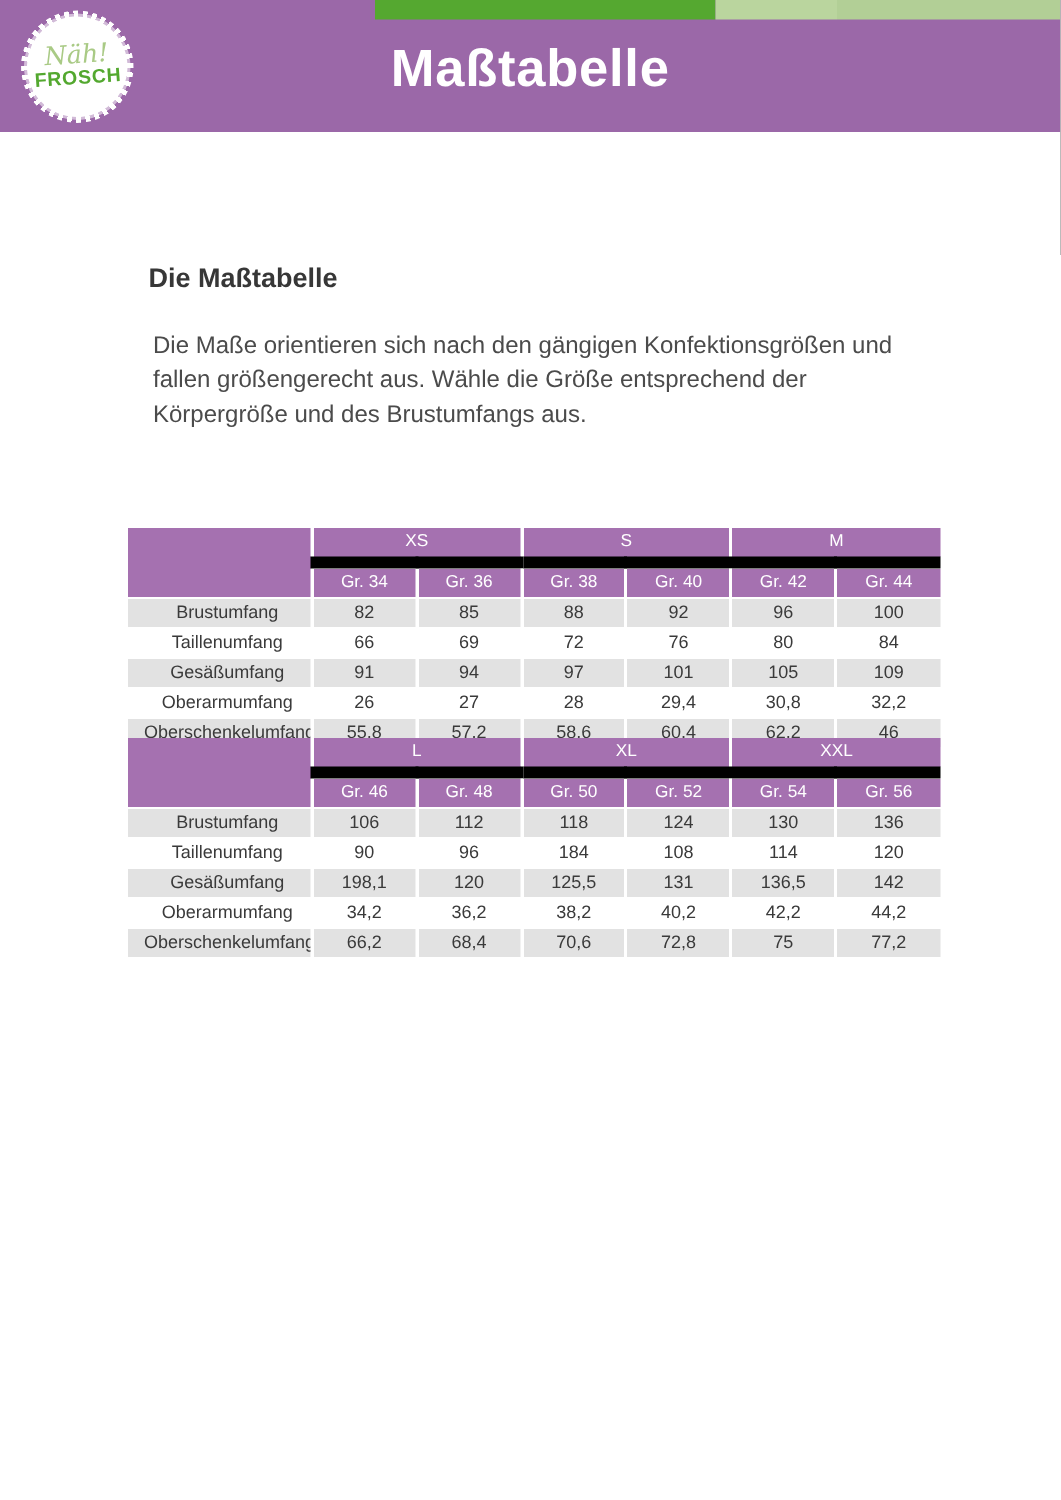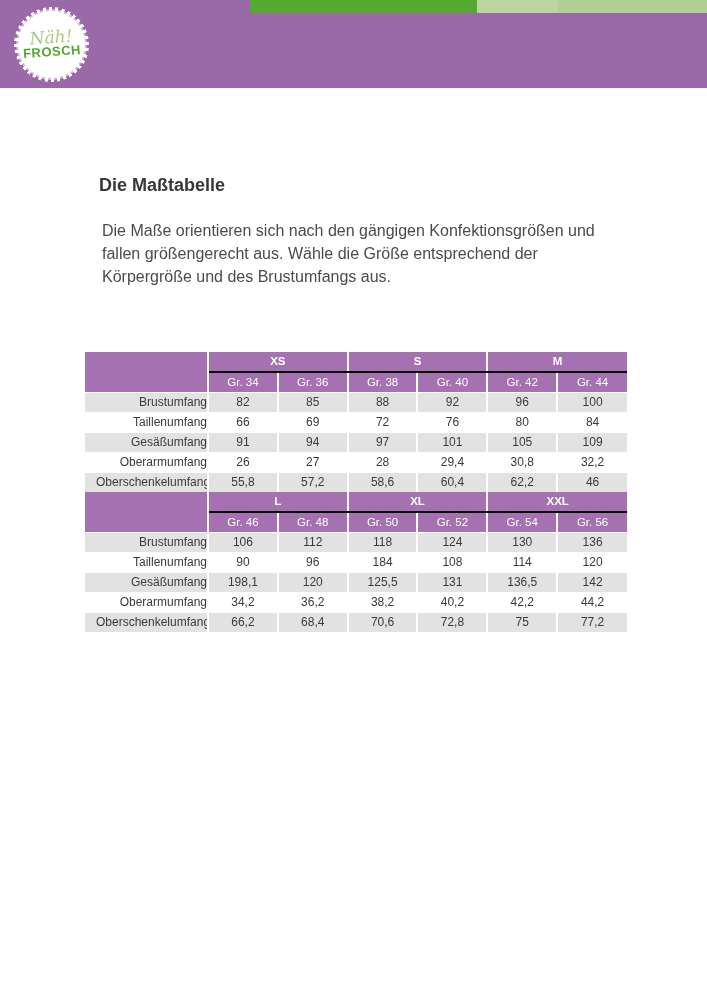--- a/index.html
+++ b/index.html
@@ -115,25 +115,25 @@
     white-space: nowrap;
   }
   .mtable thead th {
     background: #a571b0;
     color: #ffffff;
     font-size: 11.5px;
   }
   .mtable thead th.corner { border-right: 2px solid #ffffff; }
   .mtable thead th.grp,
   .mtable thead th.colh { border-left: 2px solid #ffffff; }
-  .mtable thead tr.grp-row th.grp { border-bottom: 2px solid #000000; font-weight: bold; }
+  .mtable thead tr.grp-row th.grp { border-bottom: 8px solid #000000; }
   .mtable thead th:first-child { border-left: none; }
 
   .mtable tbody td { border-left: 2px solid #ffffff; border-top: 1px solid #ffffff; }
-  .mtable tbody td.lbl { border-left: none; text-align: right; padding-left: 11px; }
+  .mtable tbody td.lbl { border-left: none; text-align: center; padding-left: 11px; }
   .mtable tbody tr:nth-child(odd)  { background: #e2e2e2; }
   .mtable tbody tr:nth-child(even) { background: #ffffff; font-weight: bold; }
 
   
   .footer-bar {
     position: absolute;
     left: 0; top: 961px;
     width: 707px; height: 36px;
     background: #9b68a8;
   }
@@ -154,20 +154,21 @@
   <div class="header">
     <div class="accent-bar accent-dark"></div>
     <div class="accent-bar accent-light"></div>
     <div class="accent-bar accent-light2"></div>
 
     <div class="logo">
       <span class="logo-script">Näh!</span>
       <span class="logo-brand">FROSCH</span>
     </div>
 
+    <div class="page-title">Maßtabelle</div>
   </div>
 
   <div class="intro-heading">Die Maßtabelle</div>
   <div class="intro-paragraph">Die Maße orientieren sich nach den gängigen Konfektionsgrößen und fallen größengerecht aus. Wähle die Größe entsprechend der Körpergröße und des Brustumfangs aus.</div>
 
   <table class="mtable t1">
       <colgroup>
         <col style="width: 123px;">
         <col>
         <col>

